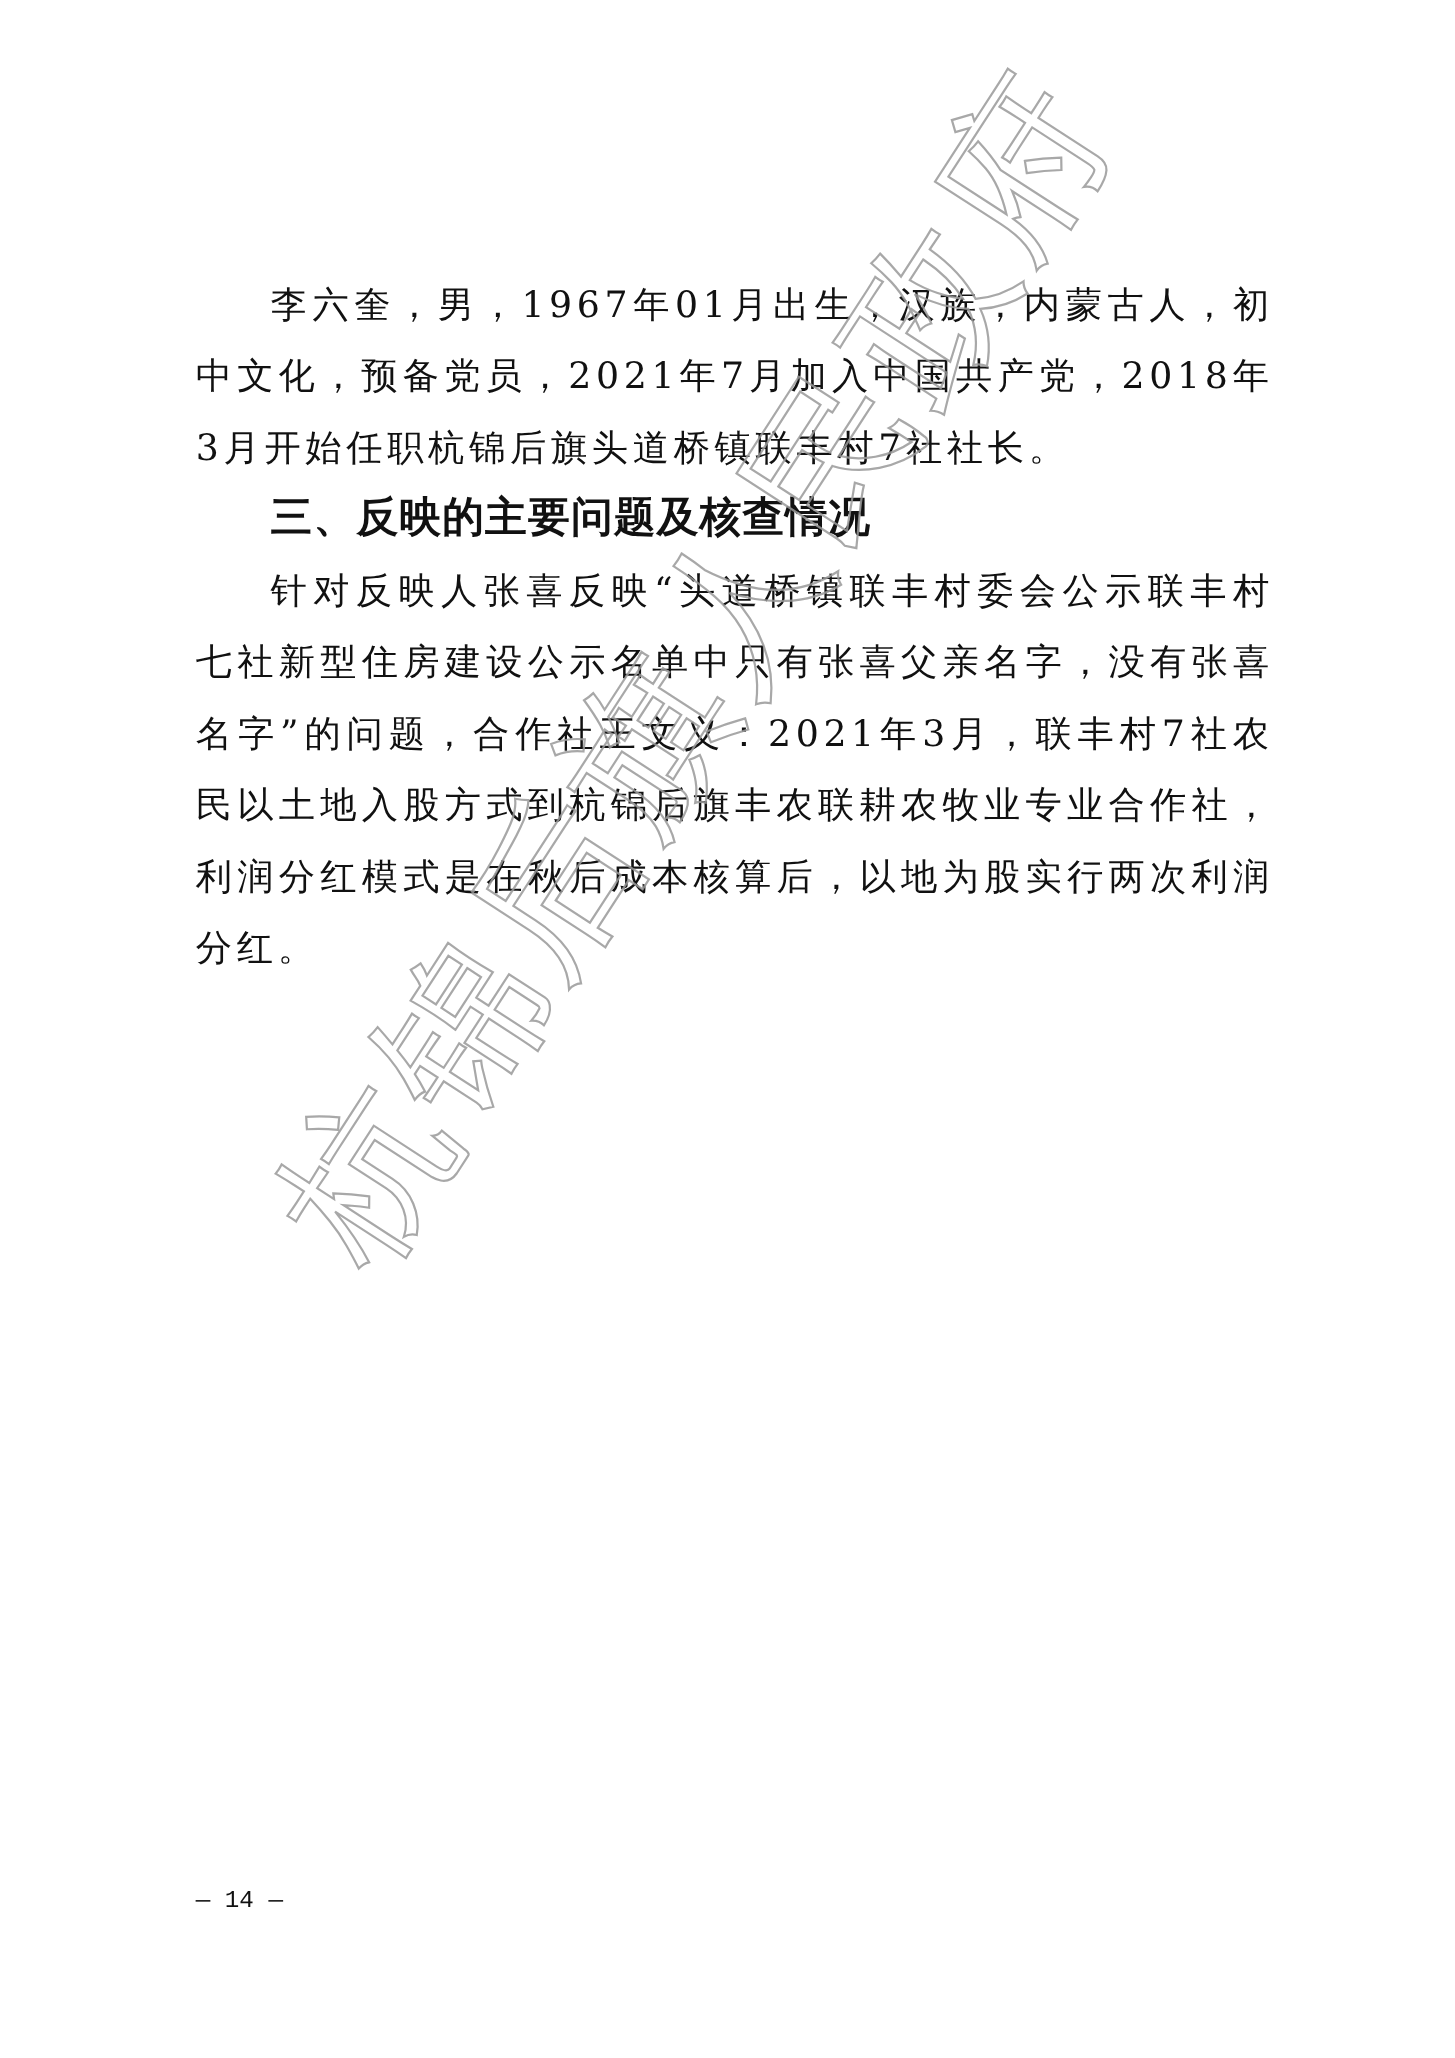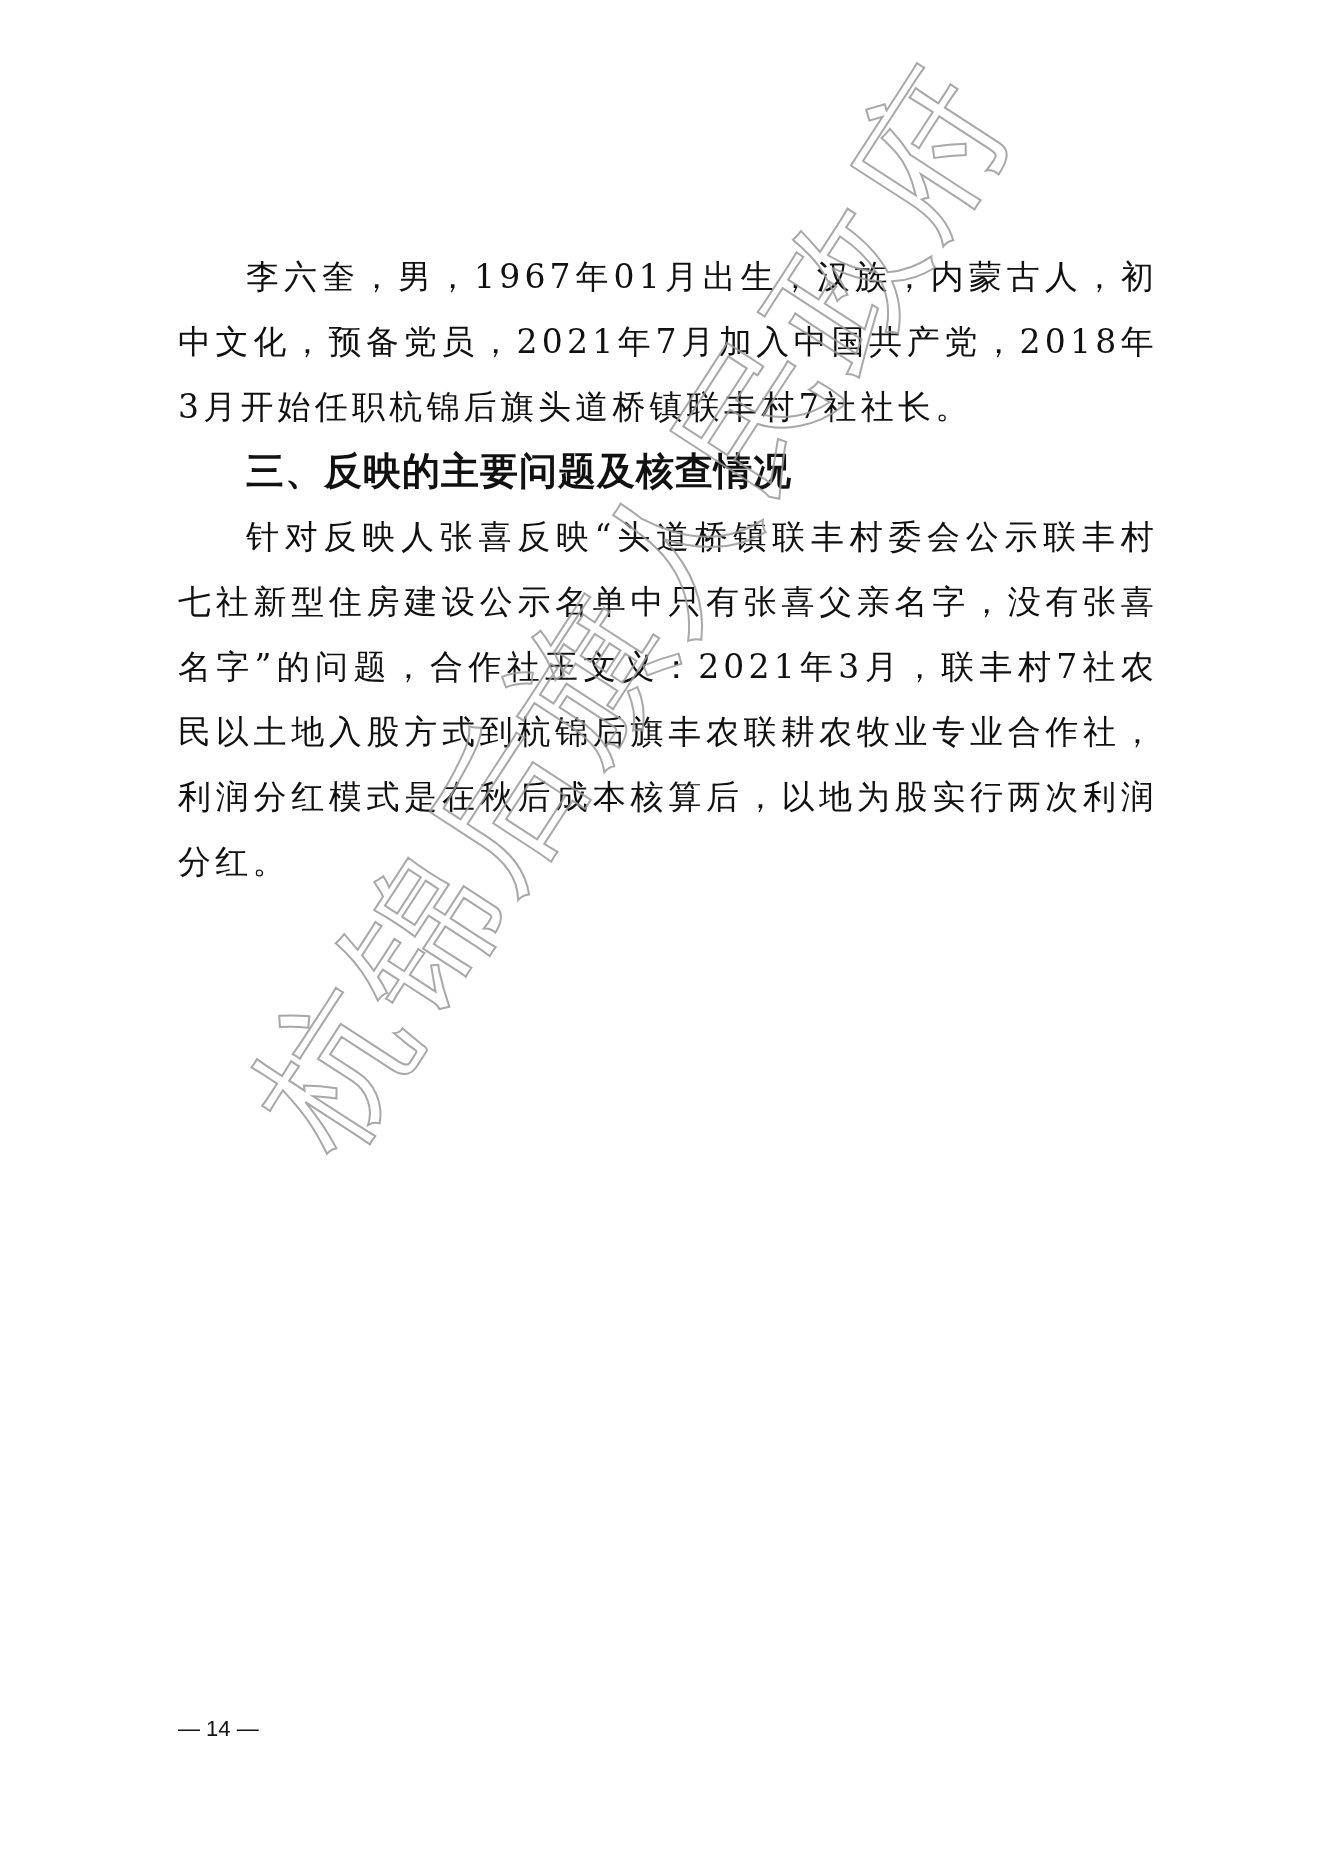--- a/index.html
+++ b/index.html
@@ -13,21 +13,21 @@
   }
   .para { margin: 0; text-align: justify; text-align-last: left; }
   .indent { text-indent: 68px; }
   .heading {
     margin: 0; text-indent: 68px;
     font-family: Liberation Sans, sans-serif;
     font-weight: bold; font-size: 38px; letter-spacing: 1px;
   }
   .page-number {
     position: absolute; left: 178px; top: 1716px;
-    font-family: Liberation Sans, sans-serif;
+    font-family: Liberation Mono, monospace;
     font-size: 22px; color: #111;
   }
   .watermark {
     position: absolute; left: 230px; top: 1090px;
     transform: rotate(-57deg); transform-origin: left top;
     font-family: "DejaVu Serif", serif; font-size: 150px; line-height: 1;
     color: transparent; -webkit-text-stroke: 2px #9a9a9a;
     white-space: nowrap; letter-spacing: 6px; opacity: 0.85;
     pointer-events: none;
   }

